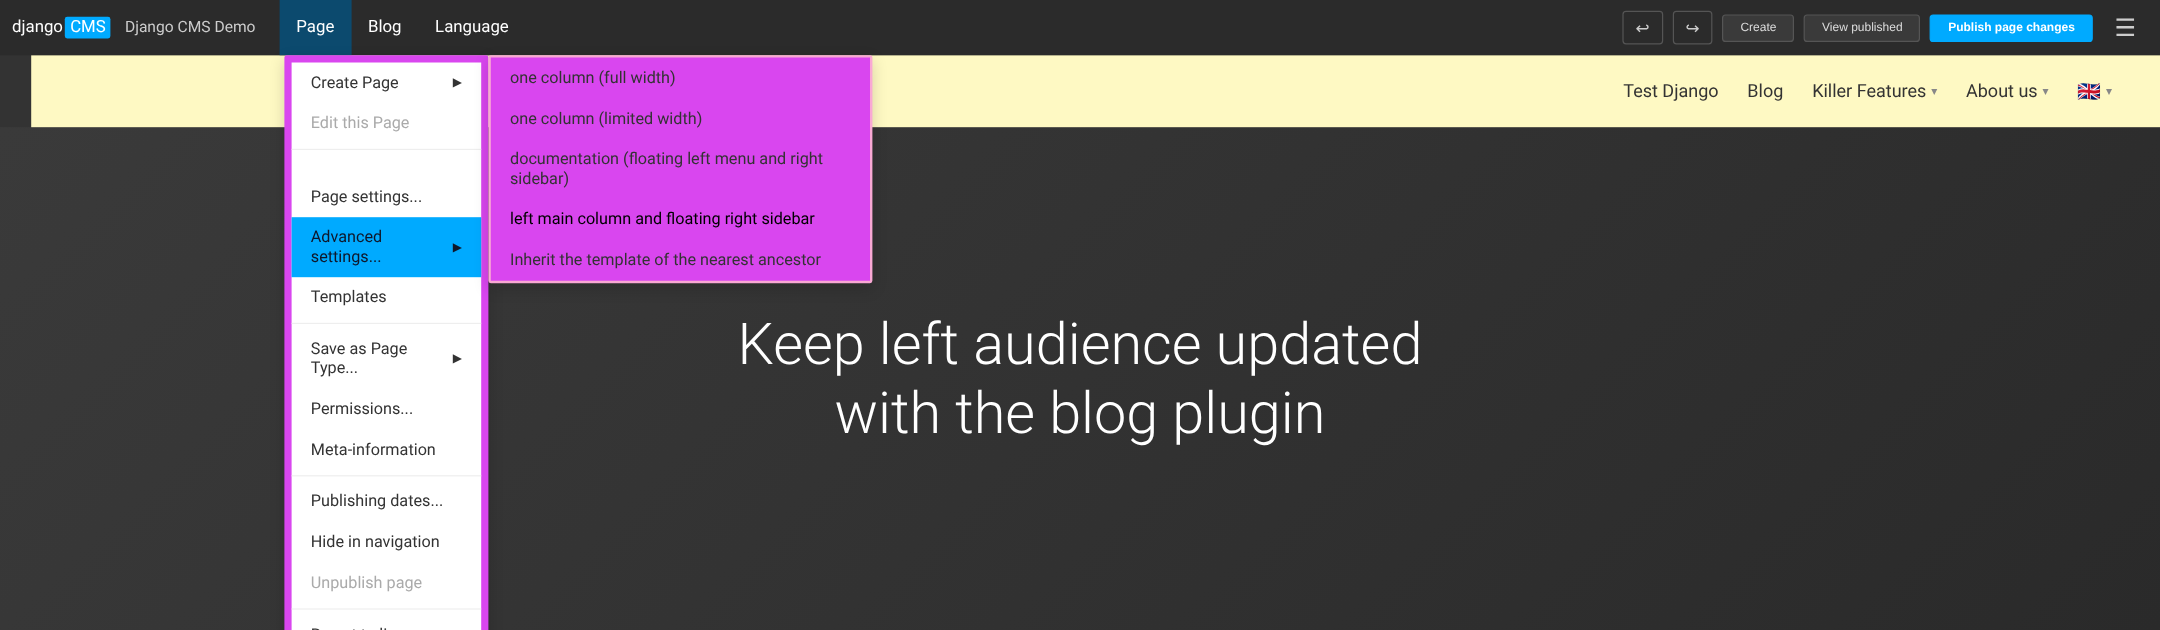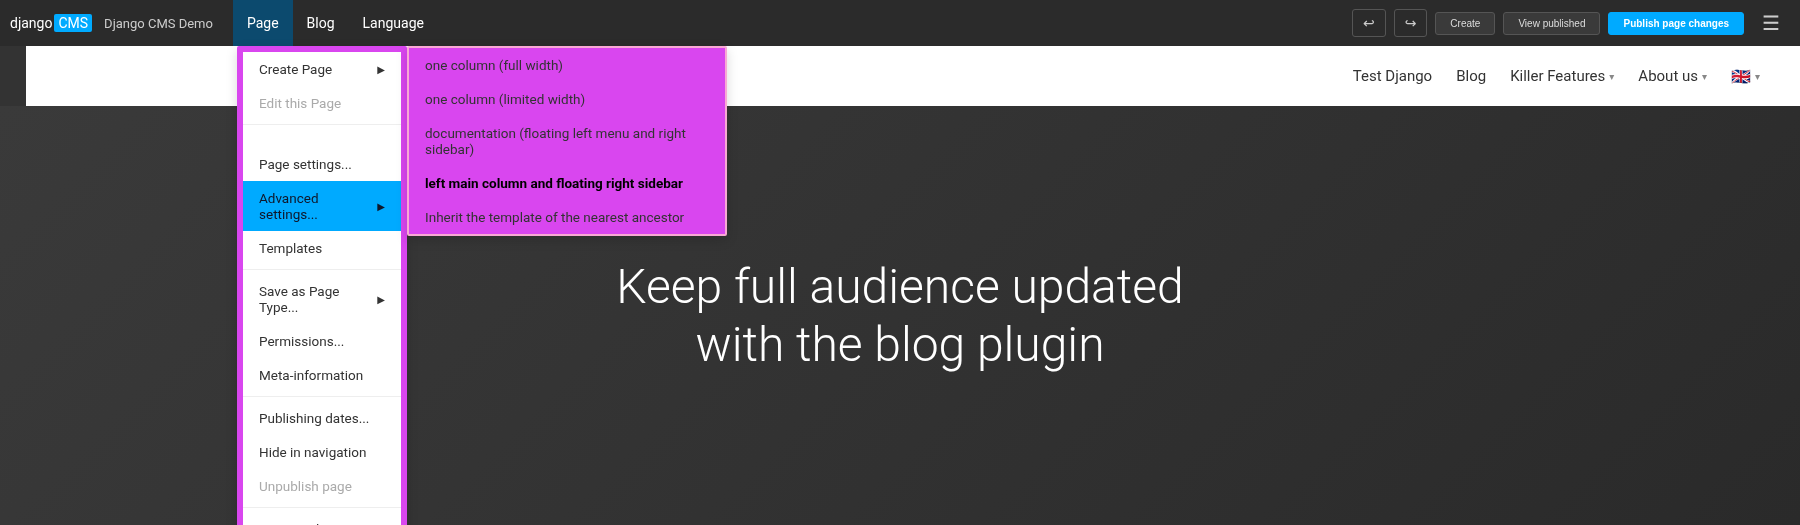--- a/index.html
+++ b/index.html
@@ -26,21 +26,21 @@
     .toolbar-btn {
       padding: 5px 14px; border-radius: 3px; font-size: 10px; cursor: pointer;
       border: 1px solid #555; background: #3a3a3a; color: #ddd;
     }
     .toolbar-btn.primary { background: #0af; border-color: #0af; color: #fff; font-weight: 600; }
     .toolbar-icon-btn { background: none; border: 1px solid #555; color: #ccc; padding: 5px 10px; cursor: pointer; border-radius: 3px; font-size: 14px; }
     .hamburger { background: none; border: none; color: #ccc; font-size: 20px; cursor: pointer; padding: 5px 10px; }
 
     
     .site-header {
-      background: #ffffff; height: 60px; display: flex; align-items: center;
+      background: #fef9c3; height: 60px; display: flex; align-items: center;
       padding: 16px 40px; position: relative; z-index: 100; margin-left: 26px;
     }
     .site-nav { display: flex; align-items: center; gap: 24px; margin-left: auto; }
     .site-nav-item { color: #333; font-size: 15px; cursor: pointer; display: flex; align-items: center; gap: 4px; }
     .site-nav-item .arrow { font-size: 10px; color: #888; }
     .flag { font-size: 16px; }
 
     
     .hero {
       background: linear-gradient(135deg, #3a3a3a 0%, #2a2a2a 100%);
@@ -69,21 +69,21 @@
     
     .templates-submenu {
       position: absolute; top: 46px; left: 407px;
       background: #d946ef; border: 2px solid #f9a8d4; border-radius: 2px;
       width: 320px; box-shadow: 0 4px 12px rgba(0,0,0,0.15);
       z-index: 2001;
     }
     .templates-submenu-item {
       padding: 9px 16px; cursor: pointer; color: #333; font-size: 13.5px;
     }
-    .templates-submenu-item.selected { font-weight: bold; color: #000; }
+    .templates-submenu-item.selected { font-weight: normal; color: #000; }
   </style>
 </head>
 <body>
 
 <div class="admin-toolbar">
   <div class="django-cms-logo">
     <span class="logo-django">django</span>
     <span class="logo-cms">CMS</span>
   </div>
   <span class="site-name">Django CMS Demo</span>
@@ -126,21 +126,21 @@
     </div>
     <div class="site-nav-item">
       <span class="flag">🇬🇧</span>
       <span class="arrow">▾</span>
     </div>
   </nav>
 </div>
 
 <div class="hero">
   <div class="hero-text">
-    <span>Keep full audience updated</span>
+    <span>Keep left audience updated</span>
     <span>with the blog plugin</span>
   </div>
 </div>
 
 <div class="page-menu">
   <div class="page-menu-item">
     <span>Create Page</span>
     <span class="chevron">▶</span>
   </div>
   <div class="page-menu-item disabled">

